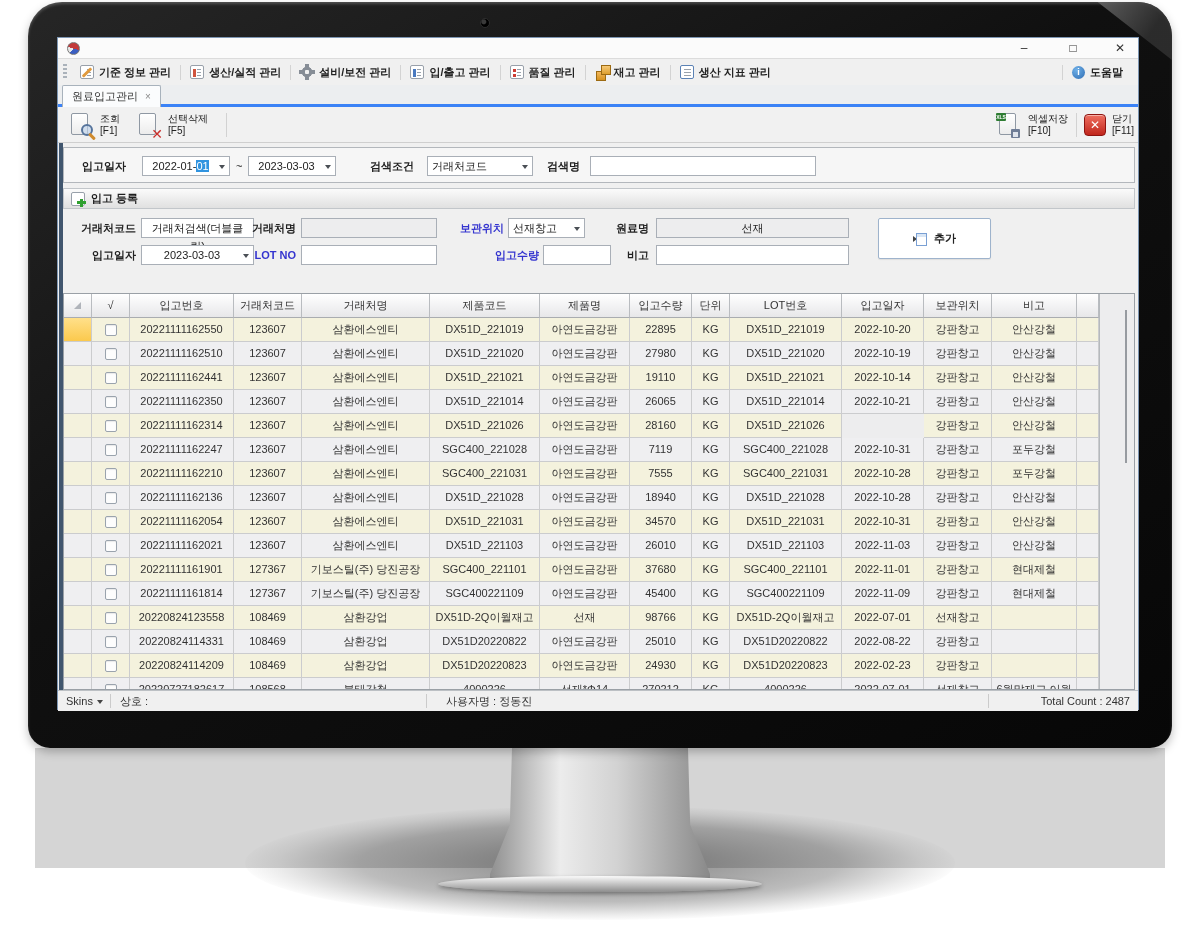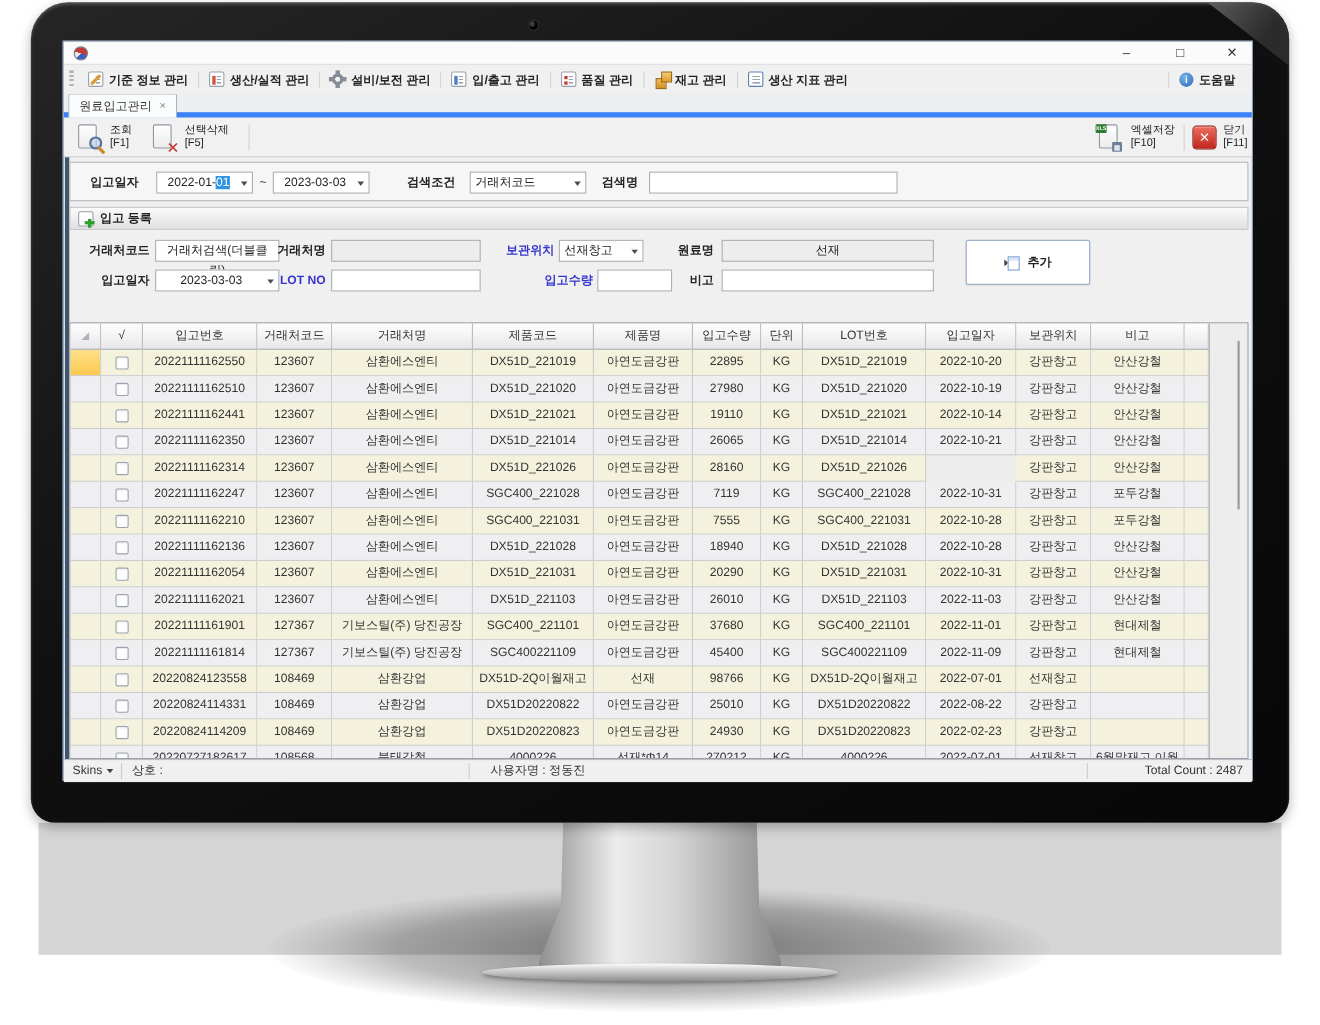--- a/index.html
+++ b/index.html
@@ -55,21 +55,21 @@
   .mi.stock{border:none;}
   .mi.stock::before{content:'';position:absolute;left:1px;top:6px;width:8px;height:8px;background:linear-gradient(#f3b75a,#d6921f);border:1px solid #9c6a12;}
   .mi.stock::after{content:'';position:absolute;left:6px;top:0;width:8px;height:8px;background:linear-gradient(#f6c977,#dd9f2e);border:1px solid #9c6a12;}
   .mi.blue-frame{border-color:#5b82b5;}
   .mi.greenplus::before{content:'';position:absolute;left:8px;top:6px;width:3px;height:8px;background:#2fa02f;z-index:1;}
   .mi.greenplus::after{content:'';position:absolute;left:5px;top:8px;width:9px;height:3px;background:#2fa02f;z-index:1;}
   .info-circle{display:inline-flex;align-items:center;justify-content:center;width:13px;height:13px;border-radius:50%;
     background:radial-gradient(circle at 35% 30%,#6fb0e8,#2f6db3);color:#fff;font-size:9px;font-weight:700;}
   .info-circle::after{content:'i';}
 
-  .tabrow{position:absolute;left:0;top:47px;width:100%;height:22px;border-bottom:5px solid #3b82f6;background:#eceef0;}
+  .tabrow{position:absolute;left:0;top:47px;width:100%;height:22px;border-bottom:3px solid #3b82f6;background:#eceef0;}
   .tab{position:absolute;left:4px;top:0;height:22px;display:flex;align-items:center;gap:7px;padding:0 9px;
     background:#fbfcfd;border:1px solid #a8b2bc;border-bottom:none;border-radius:2px 2px 0 0;color:#333;}
   .tab-close{color:#8a8a8a;font-size:10px;line-height:10px;}
 
   .toolbar{position:absolute;left:0;top:69px;width:100%;height:36px;background:#f1f1f1;border-bottom:1px solid #cfcfcf;}
   .tbtn{position:absolute;display:flex;align-items:center;gap:6px;height:28px;top:4px;}
   .tlabel{font-size:10px;color:#222;line-height:12px;}
   .tsep{position:absolute;top:6px;width:1px;height:24px;background:#d2d2d2;}
   .tbi{position:relative;width:26px;height:26px;flex:0 0 auto;}
   .tbi .sheet{position:absolute;left:3px;top:1px;width:17px;height:22px;background:linear-gradient(#fff,#ececec);border:1px solid #8f98a3;border-radius:2px;}
@@ -471,21 +471,21 @@
             <div class="grow odd">
               <div class="gc ind"></div>
               <div class="gc chk">
                 <span class="cb"></span>
               </div>
               <div class="gc" style="width: 104px;">20221111162054</div>
               <div class="gc" style="width: 68px;">123607</div>
               <div class="gc" style="width: 128px;">삼환에스엔티</div>
               <div class="gc" style="width: 110px;">DX51D_221031</div>
               <div class="gc" style="width: 90px;">아연도금강판</div>
-              <div class="gc" style="width: 62px;">20290</div>
+              <div class="gc" style="width: 62px;">34570</div>
               <div class="gc" style="width: 38px;">KG</div>
               <div class="gc" style="width: 112px;">DX51D_221031</div>
               <div class="gc" style="width: 82px;">2022-10-31</div>
               <div class="gc" style="width: 68px;">강판창고</div>
               <div class="gc" style="width: 85px;">안산강철</div>
               <div class="gc fill"></div>
             </div>
             <div class="grow even">
               <div class="gc ind"></div>
               <div class="gc chk">

